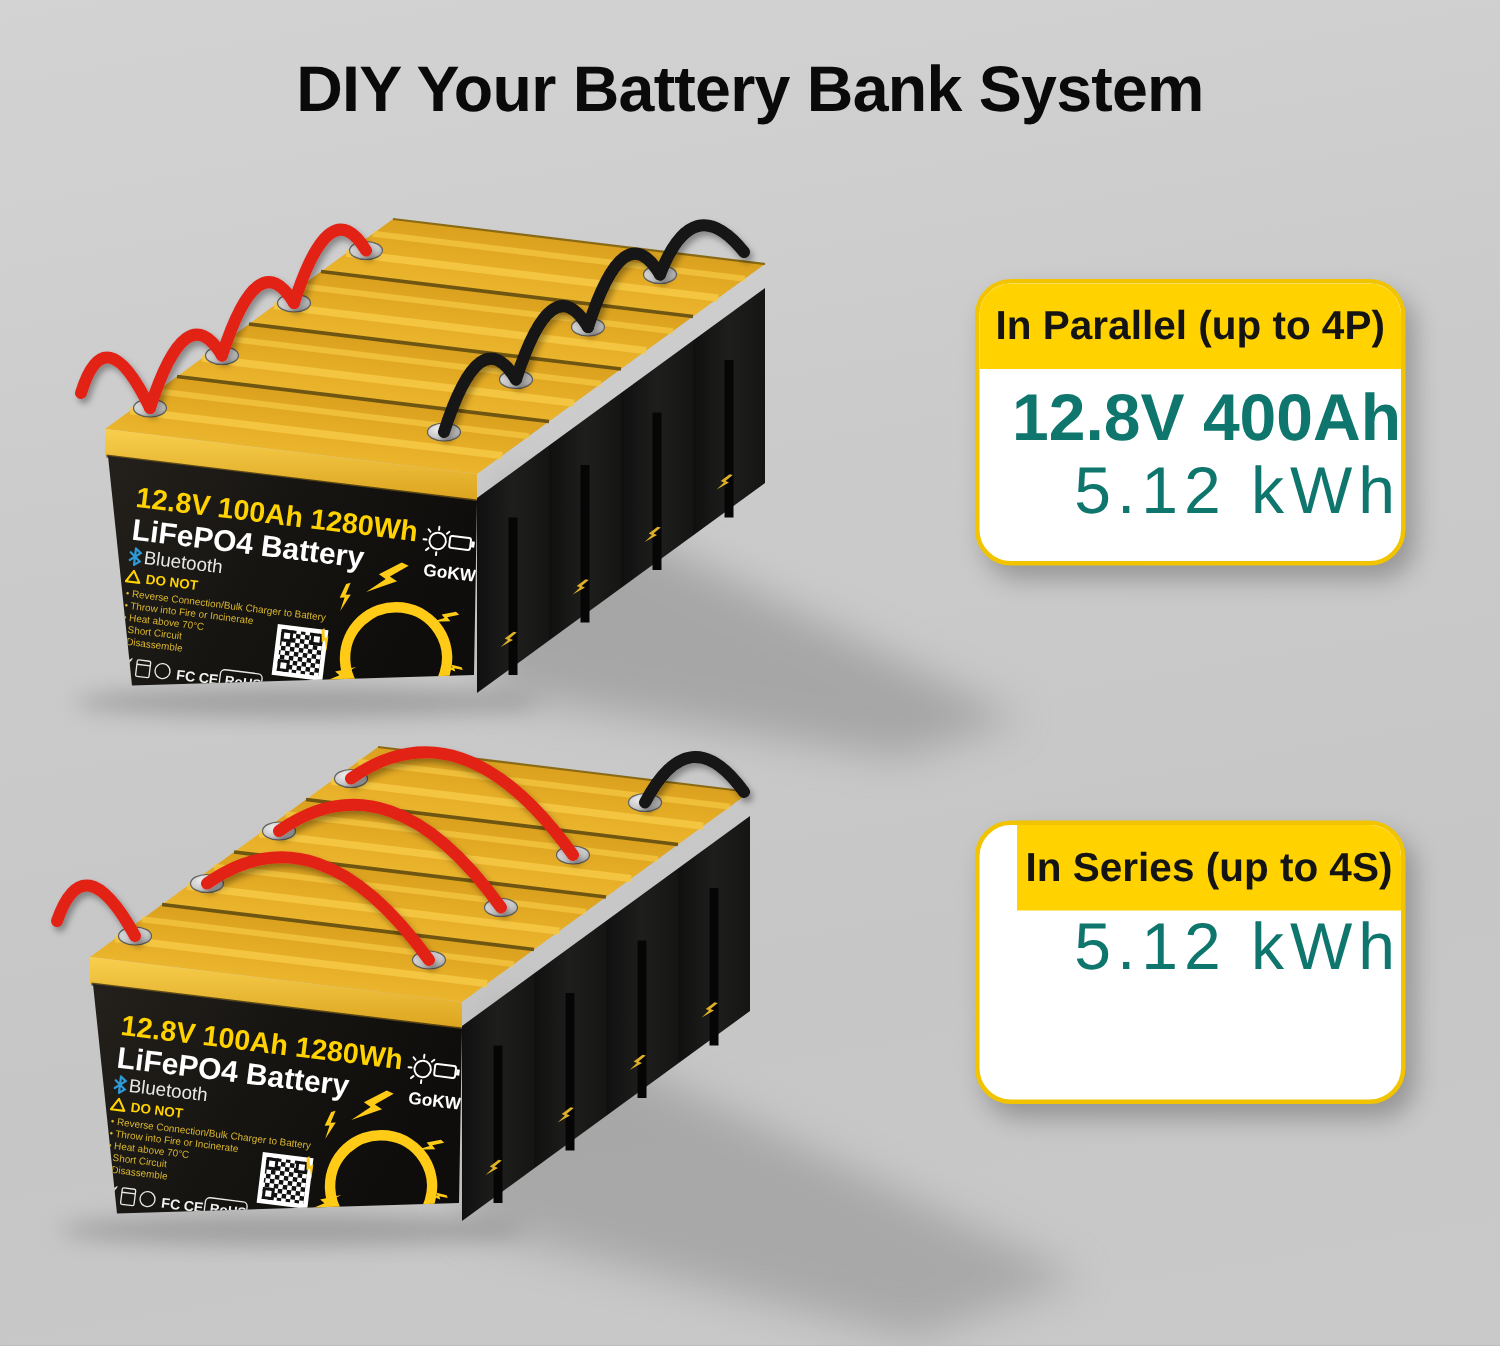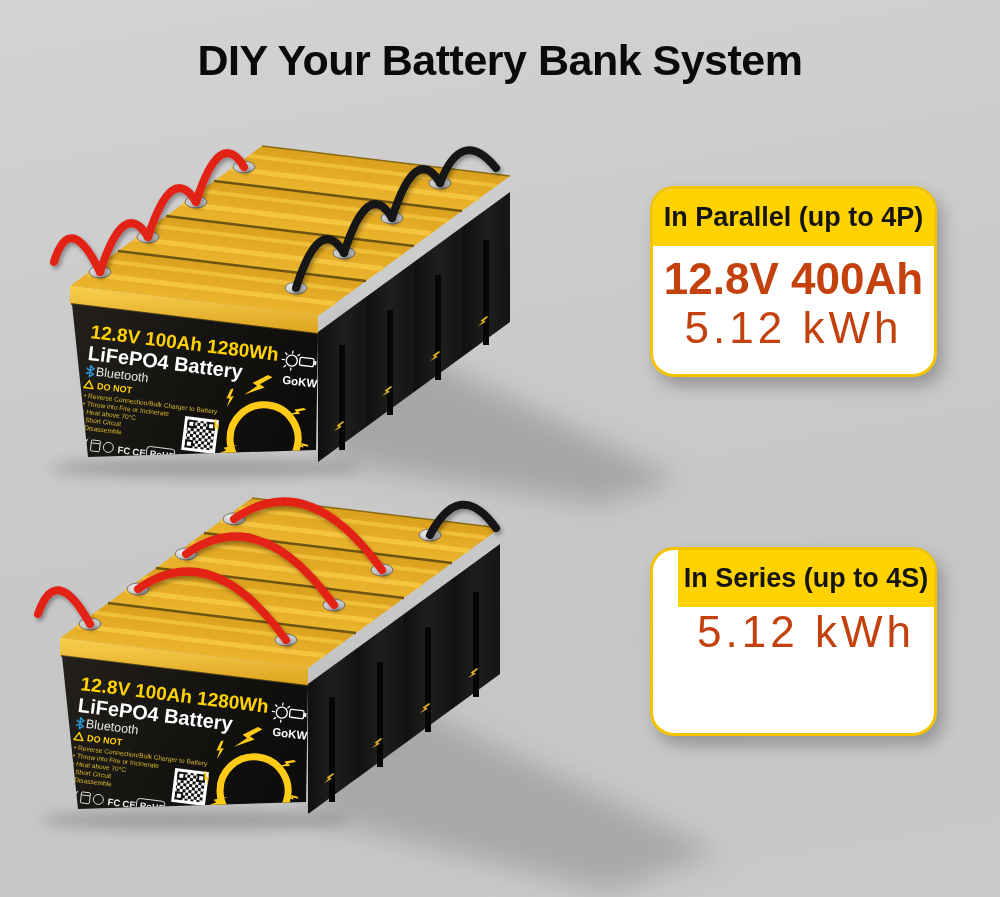--- a/index.html
+++ b/index.html
@@ -17,21 +17,21 @@
     position:absolute;width:287px;box-sizing:border-box;
     background:#ffffff;border:3px solid #f2c400;border-radius:24px;
     box-shadow:6px 9px 16px rgba(0,0,0,.25);overflow:hidden;
   }
   .panel-parallel{left:650px;top:186px;height:191px;}
   .panel-series{left:650px;top:547px;height:189px;padding-left:25px;}
   .panel-header{
     background:#ffd200;height:57px;line-height:57px;text-align:center;
     font-size:27px;font-weight:bold;color:#141414;
   }
-  .panel-body{text-align:center;color:#c2410c;}
+  .panel-body{text-align:right;color:#0f766e;}
   .panel-spec{font-size:44px;font-weight:bold;margin-top:9px;line-height:1.1;}
   .panel-energy{font-size:44px;font-weight:normal;letter-spacing:4px;line-height:1.15;}
 </style>
 </head>
 <body>
 
 <div class="stage">
 
   <h1 class="page-title">DIY Your Battery Bank System</h1>
 

